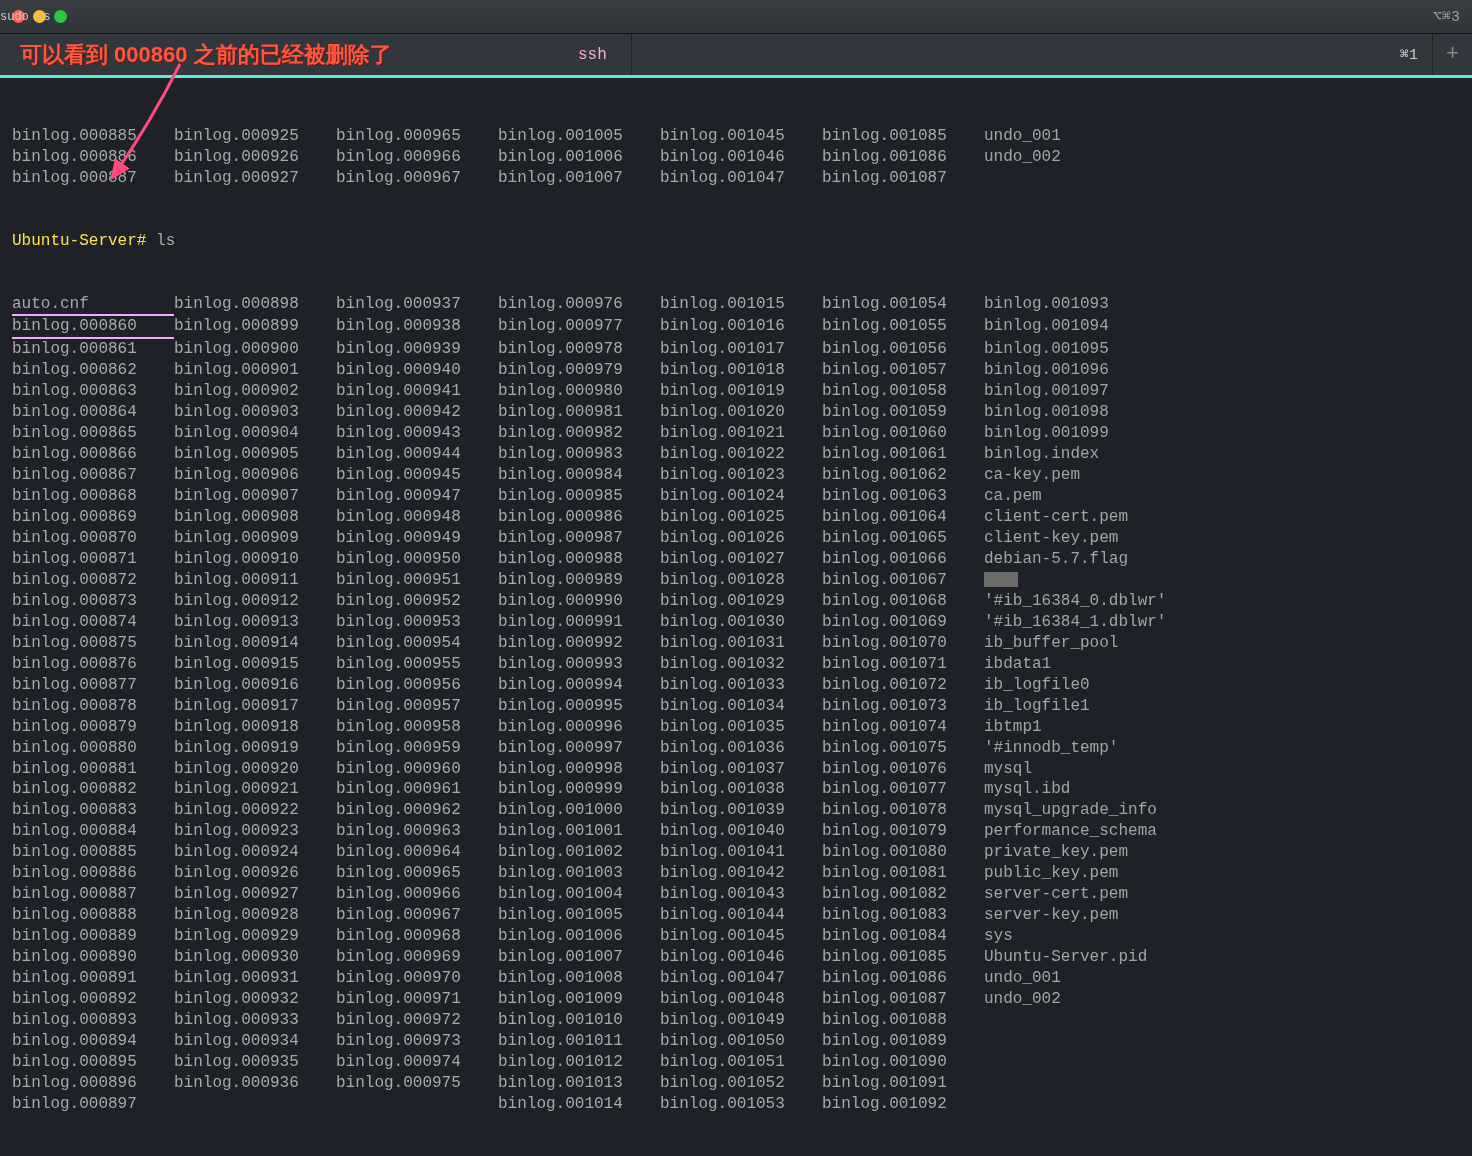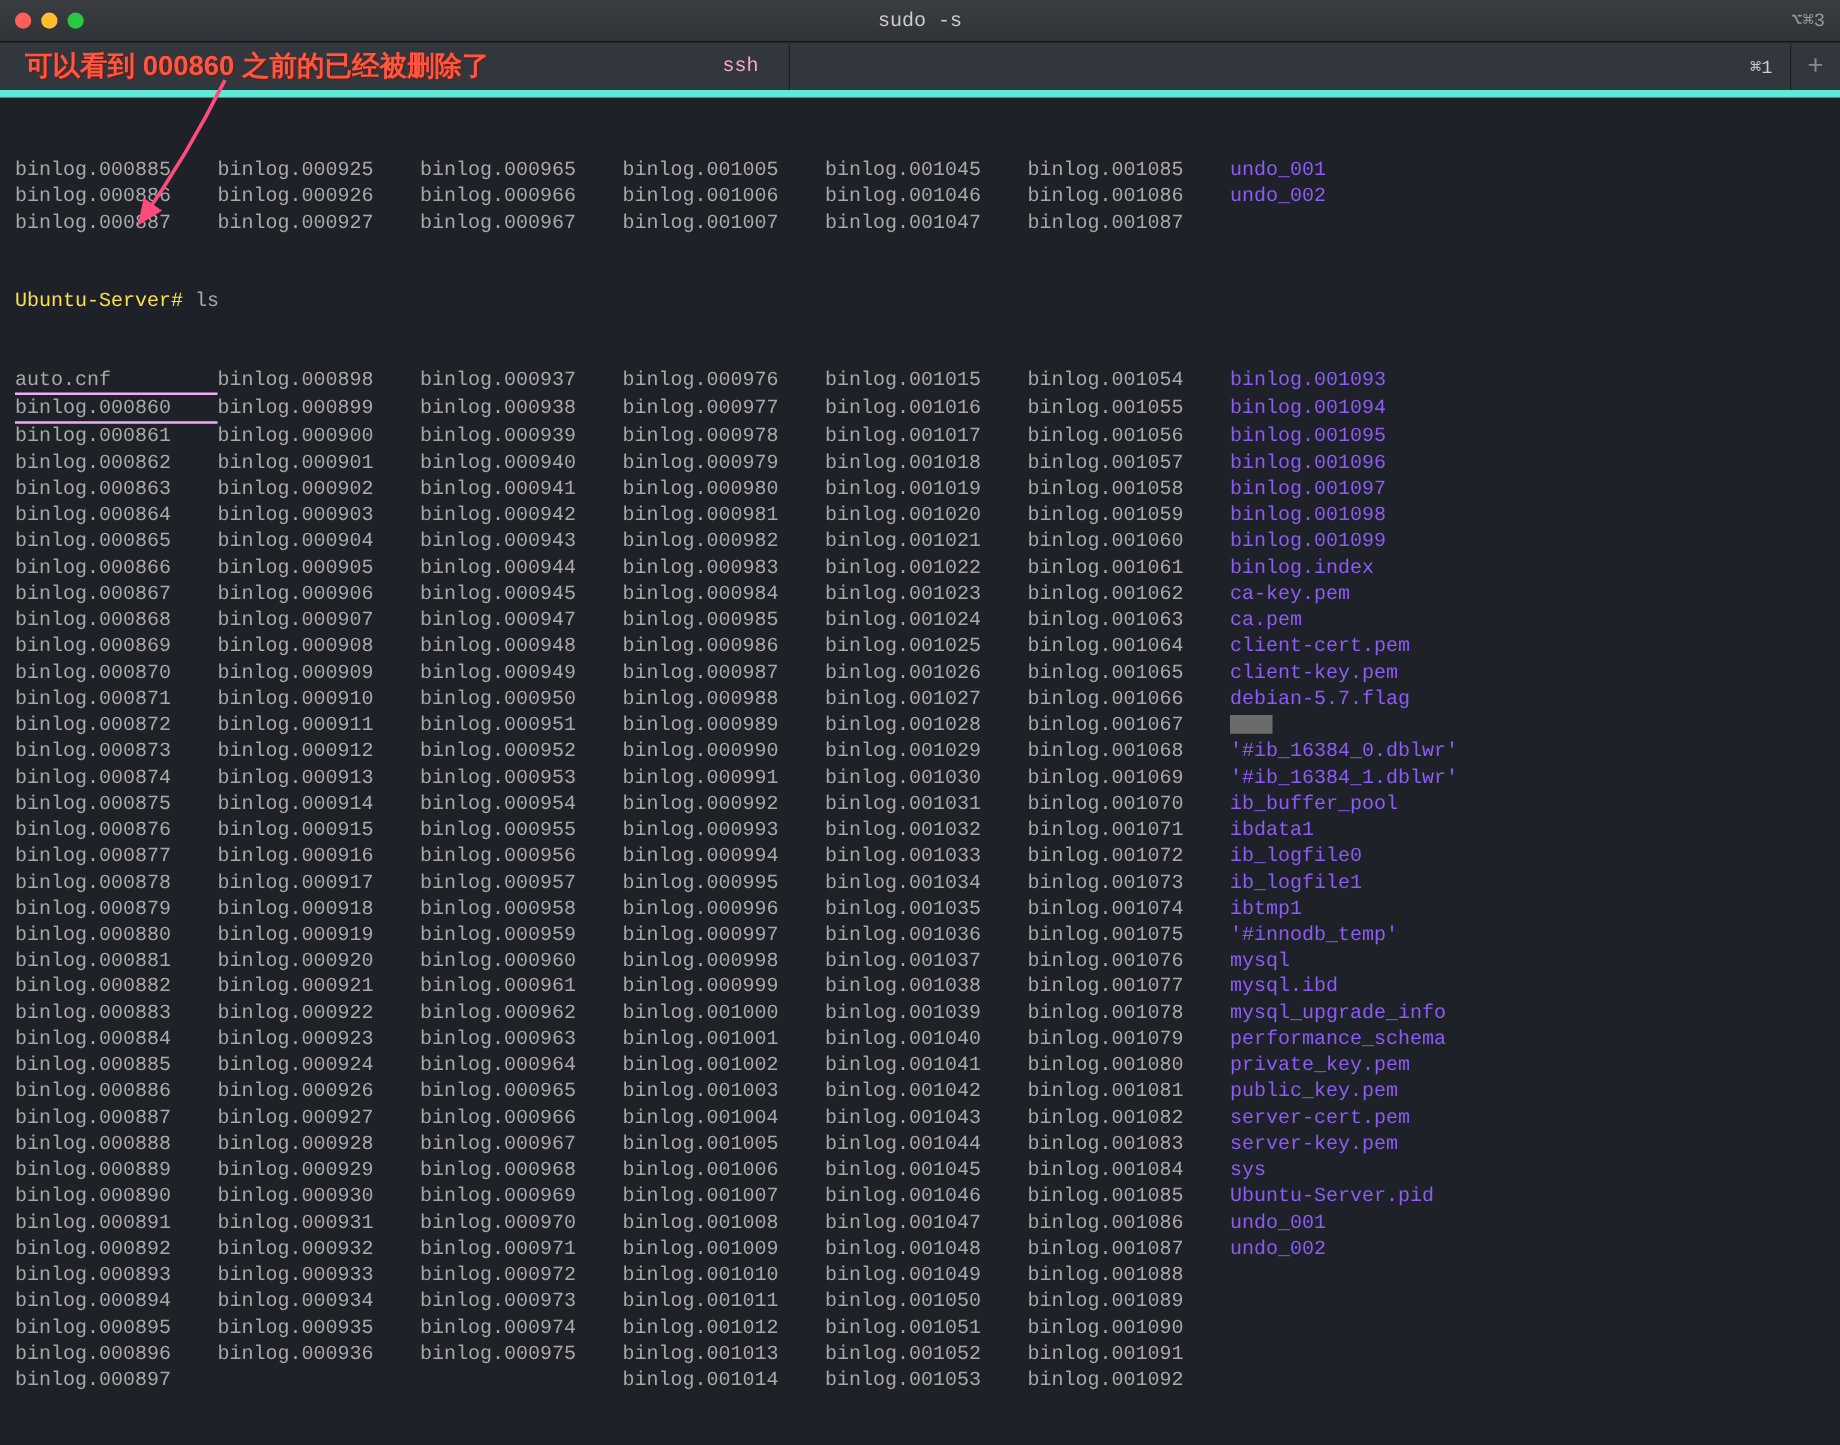--- a/index.html
+++ b/index.html
@@ -20,32 +20,32 @@
     position: relative;
     border-bottom: 1px solid #111;
   }
   .traffic { display: flex; gap: 8px; }
   .dot { width: 13px; height: 13px; border-radius: 50%; }
   .dot.red { background: #ff5f57; }
   .dot.yellow { background: #febc2e; }
   .dot.green { background: #28c840; }
   .title-center {
     position: absolute; left: 0; right: 0;
-    text-align: center; color: #ccc; font-size: 16px;
+    color: #ccc; font-size: 12px;
     pointer-events: none;
   }
   .title-right {
     margin-left: auto; color: #999; font-size: 15px;
   }
   .tabbar {
     height: 44px;
     background: #32363d;
     display: flex;
     align-items: center;
-    border-bottom: 6px solid #5eead4;
+    border-bottom: 3px solid #5eead4;
     position: relative;
   }
   .tab {
     padding: 0 24px;
     height: 100%;
     display: flex;
     align-items: center;
     color: #f9a8d4;
     font-size: 16px;
     border-right: 1px solid #222;
@@ -90,21 +90,21 @@
   .row { display: block; }
   .col {
     display: inline-block;
     width: 162px;
     color: #a8a8a8;
     vertical-align: top;
   }
   .col7 {
     display: inline-block;
     width: 220px;
-    color: #8b5cf6;
+    color: #a3a3a3;
   }
   .under {
     border-bottom: 2px solid #f0abfc;
   }
   .redact {
     display: inline-block;
     width: 34px; height: 15px;
     background: #6b6b6b;
     vertical-align: middle;
   }

